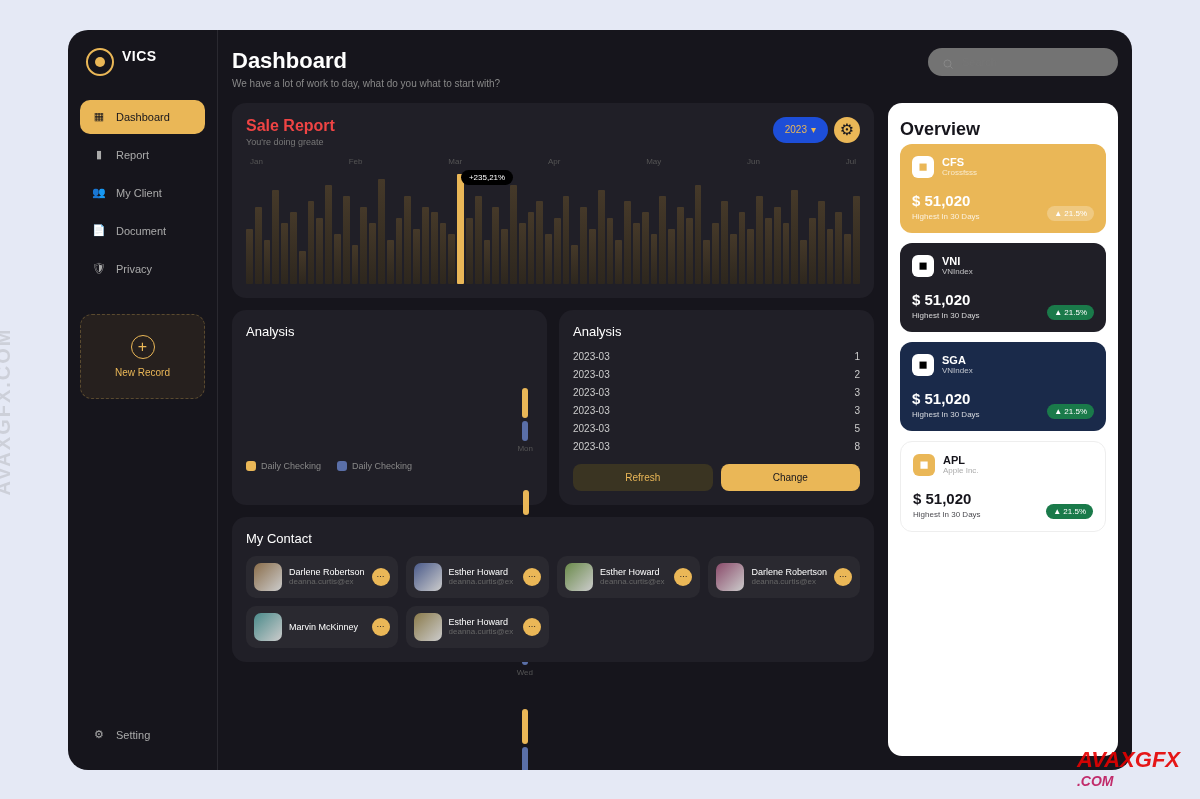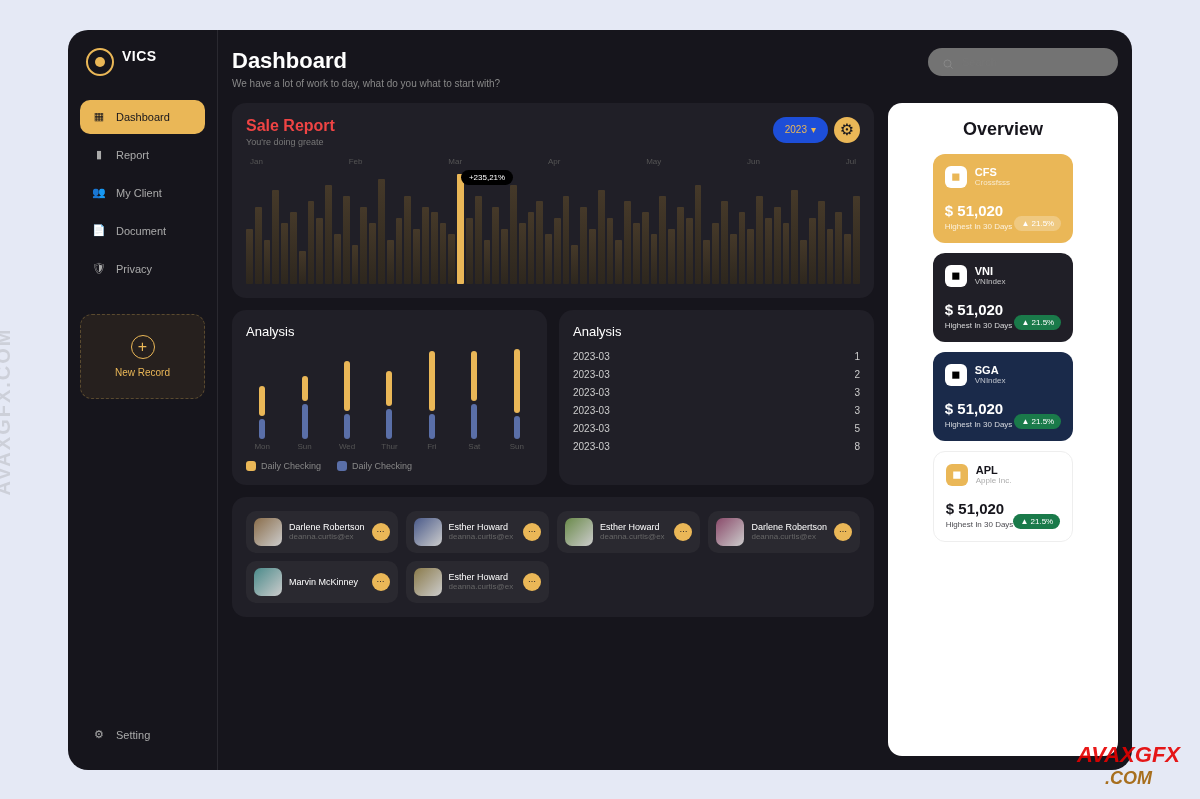--- a/index.html
+++ b/index.html
@@ -38,21 +38,21 @@
 .gear-btn { width: 26px; height: 26px; background: #eab757; border-radius: 50%; display: flex; align-items: center; justify-content: center; cursor: pointer; color: #16151c; }
 .months { display: flex; justify-content: space-between; color: #555; font-size: 8px; margin-bottom: 8px; padding: 0 4px; }
 .chart-area { height: 110px; position: relative; }
 .bars { display: flex; align-items: flex-end; height: 100%; gap: 2px; justify-content: space-between; }
 .bar { flex: 1; background: linear-gradient(to top, #332a1a, #55442a); border-radius: 1px; opacity: 0.7; }
 .bar.highlight { background: linear-gradient(to top, #eab757, #eab757); opacity: 1; }
 .tooltip { position: absolute; top: -4px; left: 35%; background: #000; color: #fff; font-size: 8px; padding: 3px 8px; border-radius: 10px; white-space: nowrap; }
 .two-col { display: flex; gap: 12px; }
 .analysis-card { flex: 1; }
 .analysis-title { color: #fff; font-size: 13px; font-weight: 500; margin-bottom: 12px; }
-.analysis-chart { height: 100px; display: flex; align-items: flex-end; gap: 10px; justify-content: space-around; margin-bottom: 6px; }
+.analysis-chart { height: 100px; display: flex; align-items: flex-end; gap: 10px; justify-content: space-around; margin-bottom: 6px; flex-direction: column; }
 .day-col { display: flex; flex-direction: column; align-items: center; gap: 3px; flex: 1; }
 .day-bars { display: flex; flex-direction: column; gap: 3px; align-items: center; height: 90px; justify-content: flex-end; }
 .bar-seg { width: 6px; border-radius: 3px; }
 .bar-yellow { background: #eab757; }
 .bar-blue { background: #5a6fa8; }
 .day-label { color: #555; font-size: 8px; }
 .legend { display: flex; gap: 16px; margin-top: 10px; }
 .legend-item { display: flex; align-items: center; gap: 5px; font-size: 9px; color: #888; }
 .legend-sq { width: 10px; height: 10px; border-radius: 3px; }
 .analysis-list { display: flex; flex-direction: column; gap: 7px; margin-bottom: 12px; }
@@ -62,21 +62,21 @@
 .btn-outline { background: #3a3422; color: #eab757; }
 .btn-primary { background: #eab757; color: #16151c; }
 .contacts-title { color: #fff; font-size: 13px; font-weight: 500; margin-bottom: 10px; }
 .contacts-grid { display: grid; grid-template-columns: repeat(4, 1fr); gap: 8px; }
 .contact { background: #2a2930; border-radius: 10px; padding: 7px 8px; display: flex; align-items: center; gap: 7px; }
 .avatar { width: 28px; height: 28px; border-radius: 7px; background: linear-gradient(135deg, #8a6d4a, #c89866); flex-shrink: 0; }
 .contact-info { flex: 1; min-width: 0; }
 .contact-name { color: #fff; font-size: 9px; white-space: nowrap; overflow: hidden; text-overflow: ellipsis; }
 .contact-email { color: #666; font-size: 8px; white-space: nowrap; overflow: hidden; text-overflow: ellipsis; }
 .msg-btn { width: 18px; height: 18px; background: #eab757; border-radius: 50%; display: flex; align-items: center; justify-content: center; font-size: 8px; cursor: pointer; flex-shrink: 0; color: #16151c; }
-.overview { width: 230px; background: #fff; border-radius: 14px; padding: 16px 12px; display: flex; flex-direction: column; gap: 10px; overflow-y: auto; align-items: center; }
+.overview { width: 230px; background: #fff; border-radius: 14px; padding: 16px 12px; display: flex; flex-direction: column; overflow-y: auto; }
 .overview-title { color: #16151c; font-size: 18px; font-weight: 700; margin-bottom: 4px; }
 .ov-card { border-radius: 12px; padding: 12px; }
 .ov-yellow { background: #eab757; }
 .ov-dark { background: #201f27; }
 .ov-navy { background: #1a2a4a; }
 .ov-white { background: #fff; border: 1px solid #eee; }
 .ov-head { display: flex; align-items: center; gap: 8px; margin-bottom: 14px; }
 .ov-icon { width: 22px; height: 22px; background: #fff; border-radius: 6px; display: flex; align-items: center; justify-content: center; font-size: 11px; }
 .ov-yellow .ov-icon { color: #eab757; }
 .ov-white .ov-icon { background: #eab757; color: #fff; }
@@ -88,21 +88,21 @@
 .ov-white .ov-name, .ov-white .ov-val, .ov-white .ov-high { color: #16151c; }
 .ov-white .ov-sub { color: #888; }
 .ov-bottom { display: flex; justify-content: space-between; align-items: flex-end; }
 .ov-val { font-size: 15px; font-weight: 700; }
 .ov-high { font-size: 8px; margin-top: 3px; opacity: 0.8; }
 .ov-badge { background: #1a7a4a; color: #fff; font-size: 8px; padding: 3px 7px; border-radius: 9px; }
 .ov-yellow .ov-badge { background: rgba(255,255,255,0.25); }
 .watermark { position: absolute; pointer-events: none; opacity: 0.25; color: #888; font-weight: bold; }
 .wm1 { left: -80px; top: 50%; transform: rotate(-90deg); font-size: 20px; letter-spacing: 2px; }
 .wm2 { right: 20px; bottom: 10px; font-size: 22px; color: #e60000; opacity: 0.9; font-style: italic; }
-.wm2 .com { color: #a16207; font-size: 18px; display: block; text-align: center; }
+.wm2 .com { color: #be185d; font-size: 14px; display: block; text-align: left; }
 </style>
 </head>
 <body>
 
 <div class="app">
   <div class="sidebar">
     <div class="logo">
       <div class="logo-icon">
           <div class="logo-dot"></div>
         </div>
@@ -347,24 +347,29 @@
                 </div>
                 <div class="list-row">
                   <span>2023-03</span>
                   <span>5</span>
                 </div>
                 <div class="list-row">
                   <span>2023-03</span>
                   <span>8</span>
                 </div>
               </div>
+            <div class="btn-row">
+              <button class="btn btn-outline">Refresh</button>
+              <button class="btn btn-primary">Change</button>
+            </div>
           </div>
         </div>
 
         <div class="card">
+          <div class="contacts-title">My Contact</div>
           <div class="contacts-grid" id="contacts">
               <div class="contact">
                 <div class="avatar" style="background:linear-gradient(135deg,#8a6d4a,#ccc)"></div>
                 <div class="contact-info">
                   <div class="contact-name">Darlene Robertson</div>
                   <div class="contact-email">deanna.curtis@ex</div>
                 </div>
                 <div class="msg-btn">⋯</div>
               </div>
               <div class="contact">

